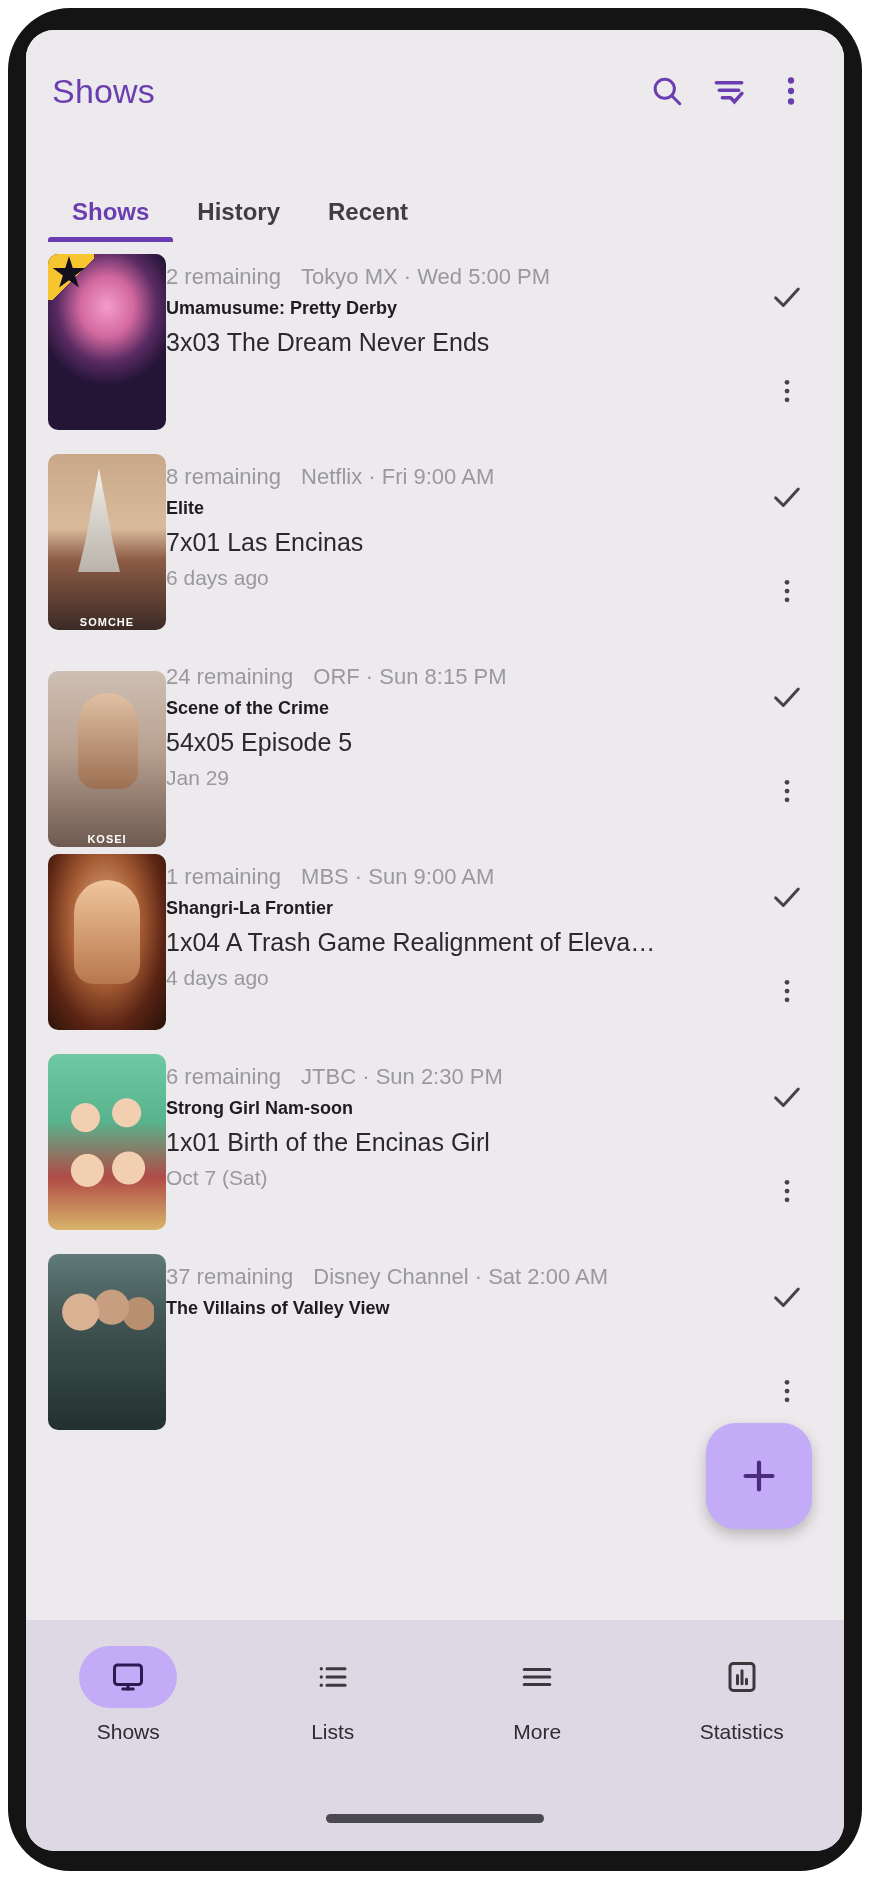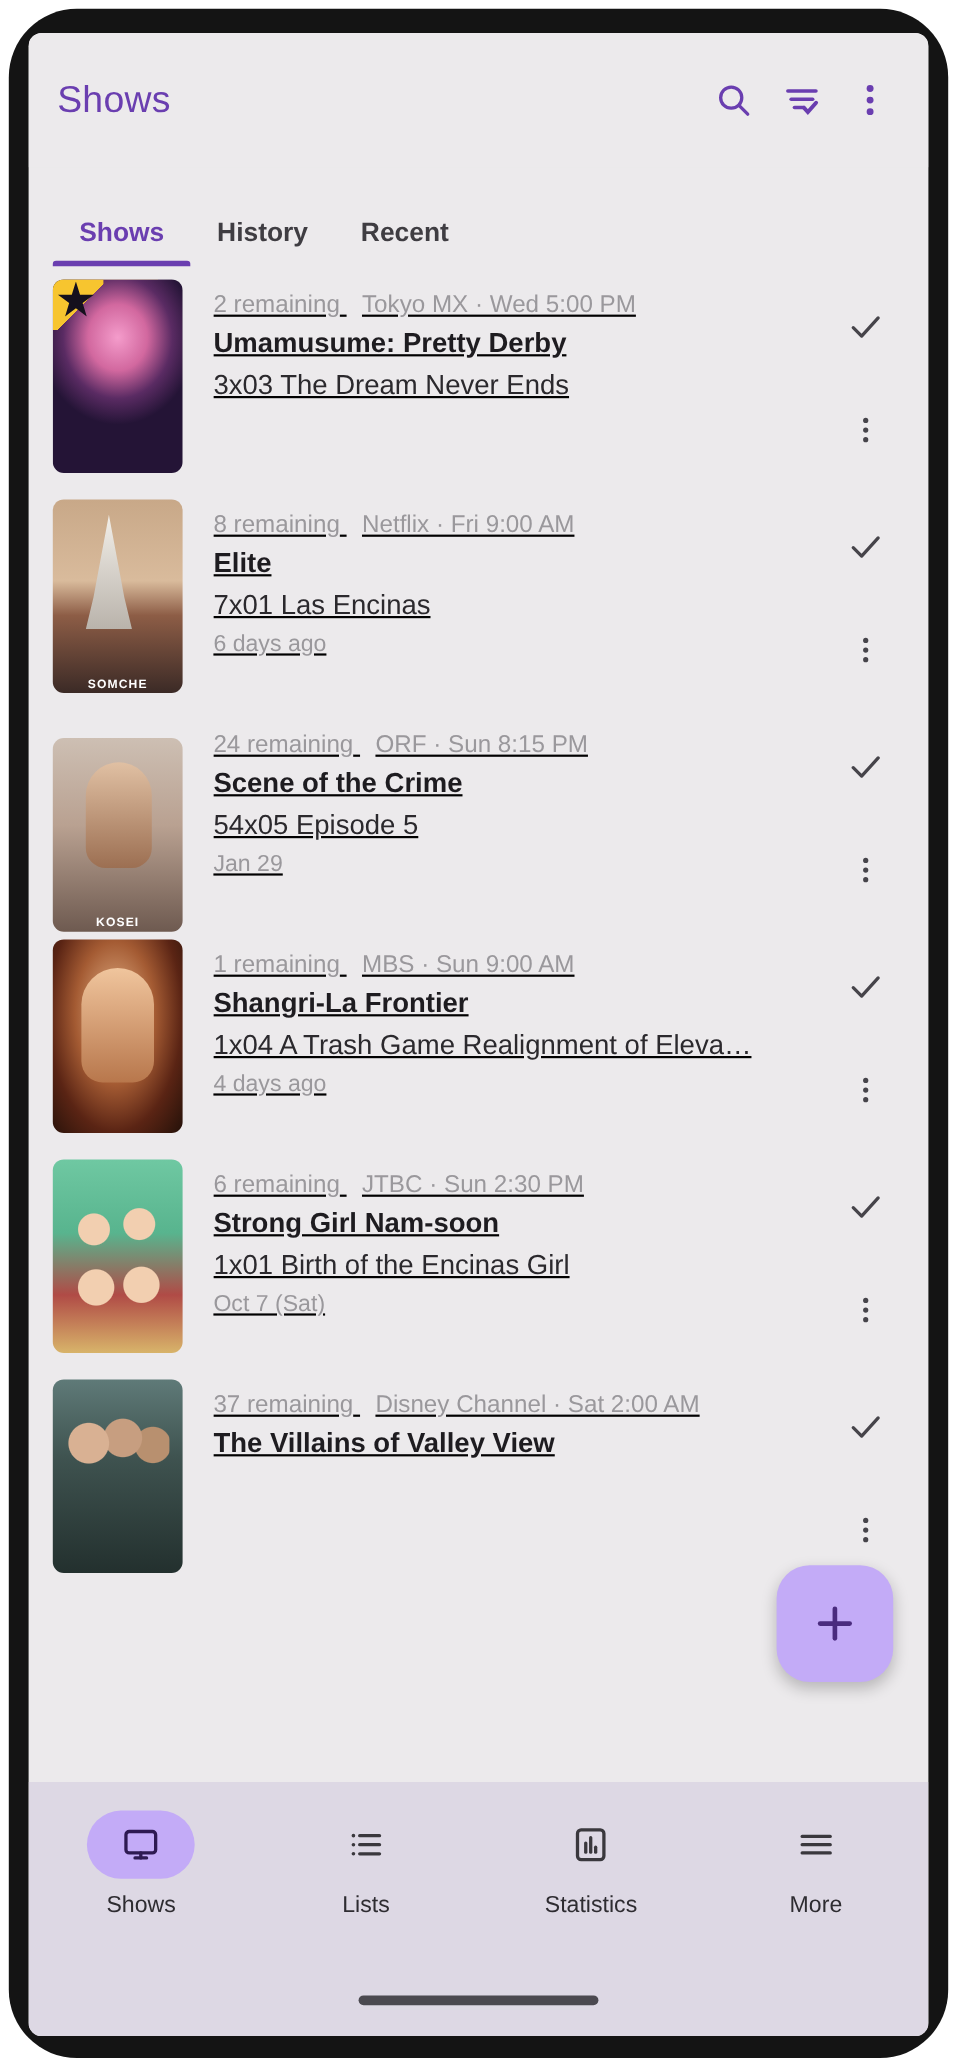--- a/index.html
+++ b/index.html
@@ -16,21 +16,21 @@
     left: 8px; top: 8px;
     width: 854px; height: 1863px;
     background: #141414;
     border-radius: 62px;
     padding: 22px 18px 20px 18px;
   }
   #phone-screen {
     position: relative;
     width: 818px; height: 1821px;
     background: #eceaec;
-    border-radius: 12px;
+    border-radius: 28px;
     overflow: hidden;
   }
 
   
   #app-bar {
     position: absolute; left: 0; top: 0;
     width: 100%; height: 122px;
     background: #eceaec;
     display: flex; align-items: center;
     padding: 0 22px 0 26px;
@@ -104,36 +104,34 @@
     width: 100%;
     text-align: center;
     font-size: 11px;
     color: #fff;
     font-weight: bold;
     letter-spacing: 1px;
     padding: 2px 0;
   }
   .row-body {
     flex: 1;
-    padding-left: 28px;
     padding-top: 10px;
     min-width: 0;
-    text-decoration: underline;
   }
   .meta-line {
     font-size: 22px;
     color: #9a989c;
     white-space: nowrap;
     overflow: hidden;
     text-overflow: ellipsis;
     margin-bottom: 8px;
   }
   .meta-line .net { margin-left: 14px; }
   .show-name {
-    font-size: 25px;
+    font-size: 18px;
     font-weight: bold;
     color: #1e1c20;
     white-space: nowrap;
     overflow: hidden;
     text-overflow: ellipsis;
     margin-bottom: 9px;
   }
   .ep-name {
     font-size: 25px;
     color: #2b292d;
@@ -483,39 +481,39 @@
             <line x1="8" y1="12" x2="20" y2="12"></line>
             <line x1="8" y1="17.5" x2="20" y2="17.5"></line>
           </svg>
         </div>
         <div class="nav-label">Lists</div>
       </div>
 
 
       <div class="nav-item">
         <div class="nav-pill">
+          <svg width="36" height="36" viewBox="0 0 24 24" fill="none" stroke="#3a383d" stroke-width="2" stroke-linecap="round">
+            <line x1="3.5" y1="7" x2="20.5" y2="7"></line>
+            <line x1="3.5" y1="12" x2="20.5" y2="12"></line>
+            <line x1="3.5" y1="17" x2="20.5" y2="17"></line>
+          </svg>
+        </div>
+        <div class="nav-label">More</div>
+      </div>
+
+      <div class="nav-item">
+        <div class="nav-pill">
           <svg width="36" height="36" viewBox="0 0 24 24" fill="none" stroke="#3a383d" stroke-width="2" stroke-linecap="round" stroke-linejoin="round">
             <rect x="4" y="3" width="16" height="18" rx="2.2"></rect>
             <line x1="9" y1="16.5" x2="9" y2="11"></line>
             <line x1="12" y1="16.5" x2="12" y2="7.8"></line>
             <line x1="15" y1="16.5" x2="15" y2="13.5"></line>
           </svg>
         </div>
         <div class="nav-label">Statistics</div>
       </div>
 
-      <div class="nav-item">
-        <div class="nav-pill">
-          <svg width="36" height="36" viewBox="0 0 24 24" fill="none" stroke="#3a383d" stroke-width="2" stroke-linecap="round">
-            <line x1="3.5" y1="7" x2="20.5" y2="7"></line>
-            <line x1="3.5" y1="12" x2="20.5" y2="12"></line>
-            <line x1="3.5" y1="17" x2="20.5" y2="17"></line>
-          </svg>
-        </div>
-        <div class="nav-label">More</div>
-      </div>
-
     </div>
 
     <div id="home-indicator"></div>
 
   </div>
 </div>
 
 </body></html>

